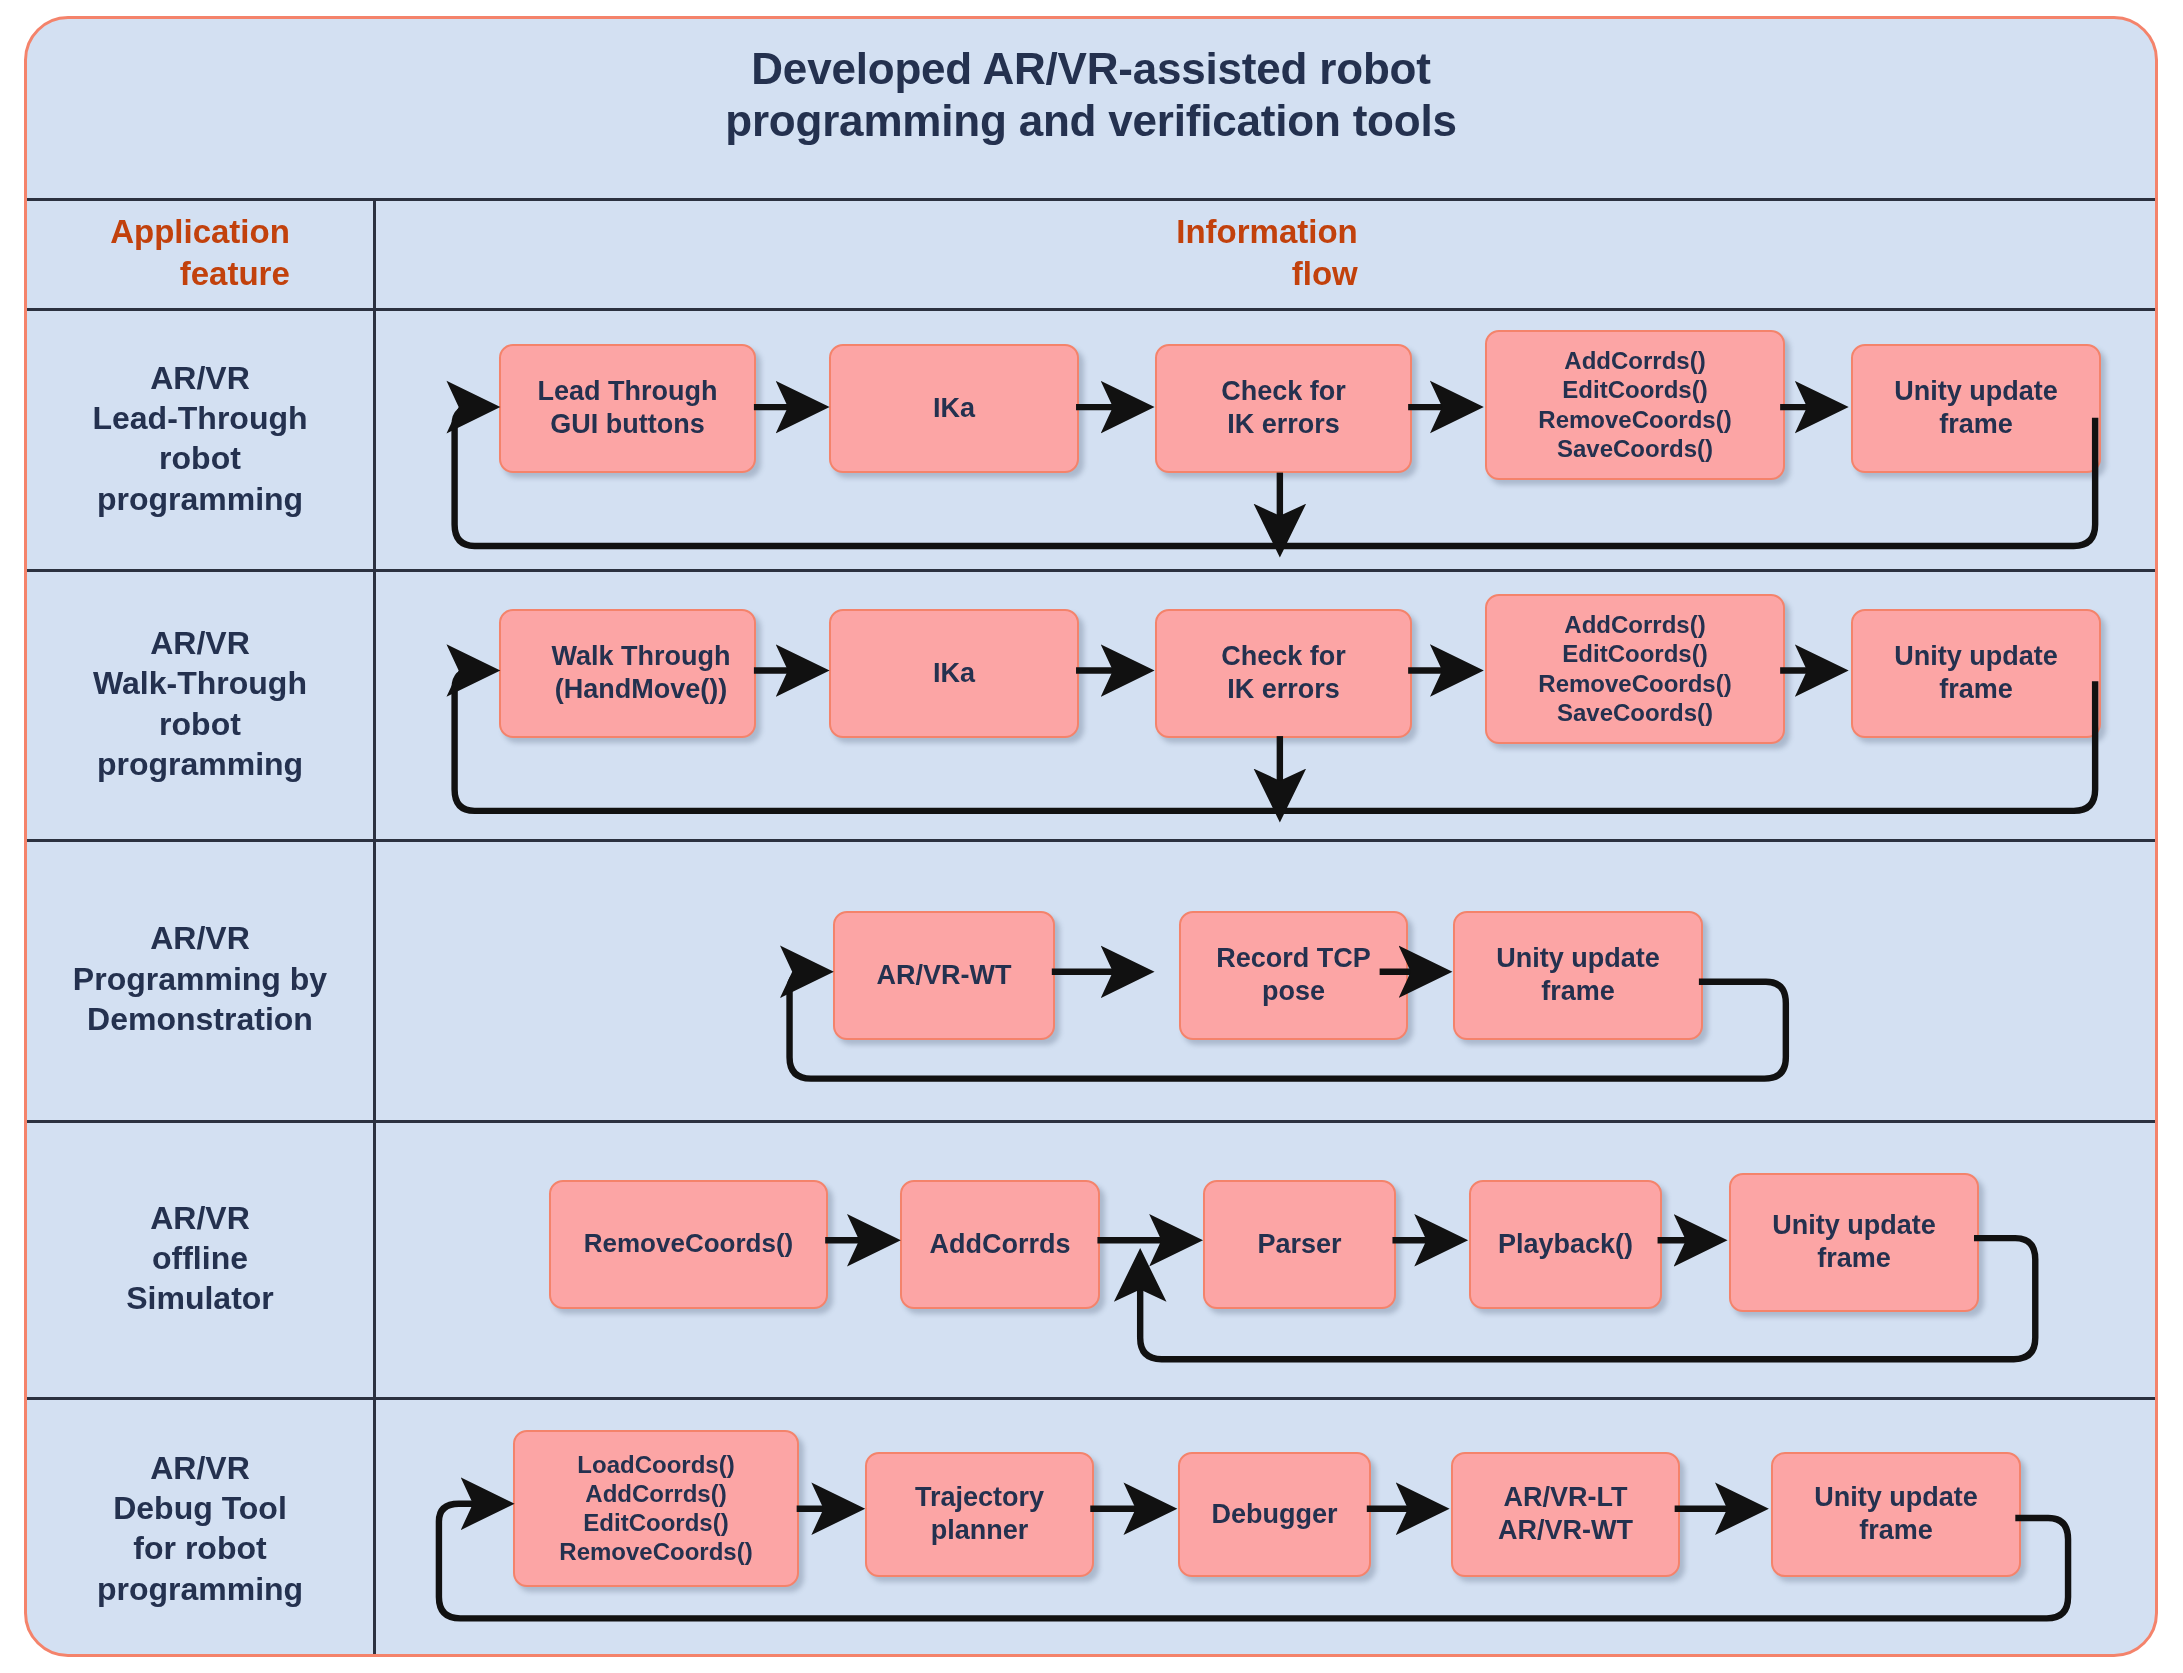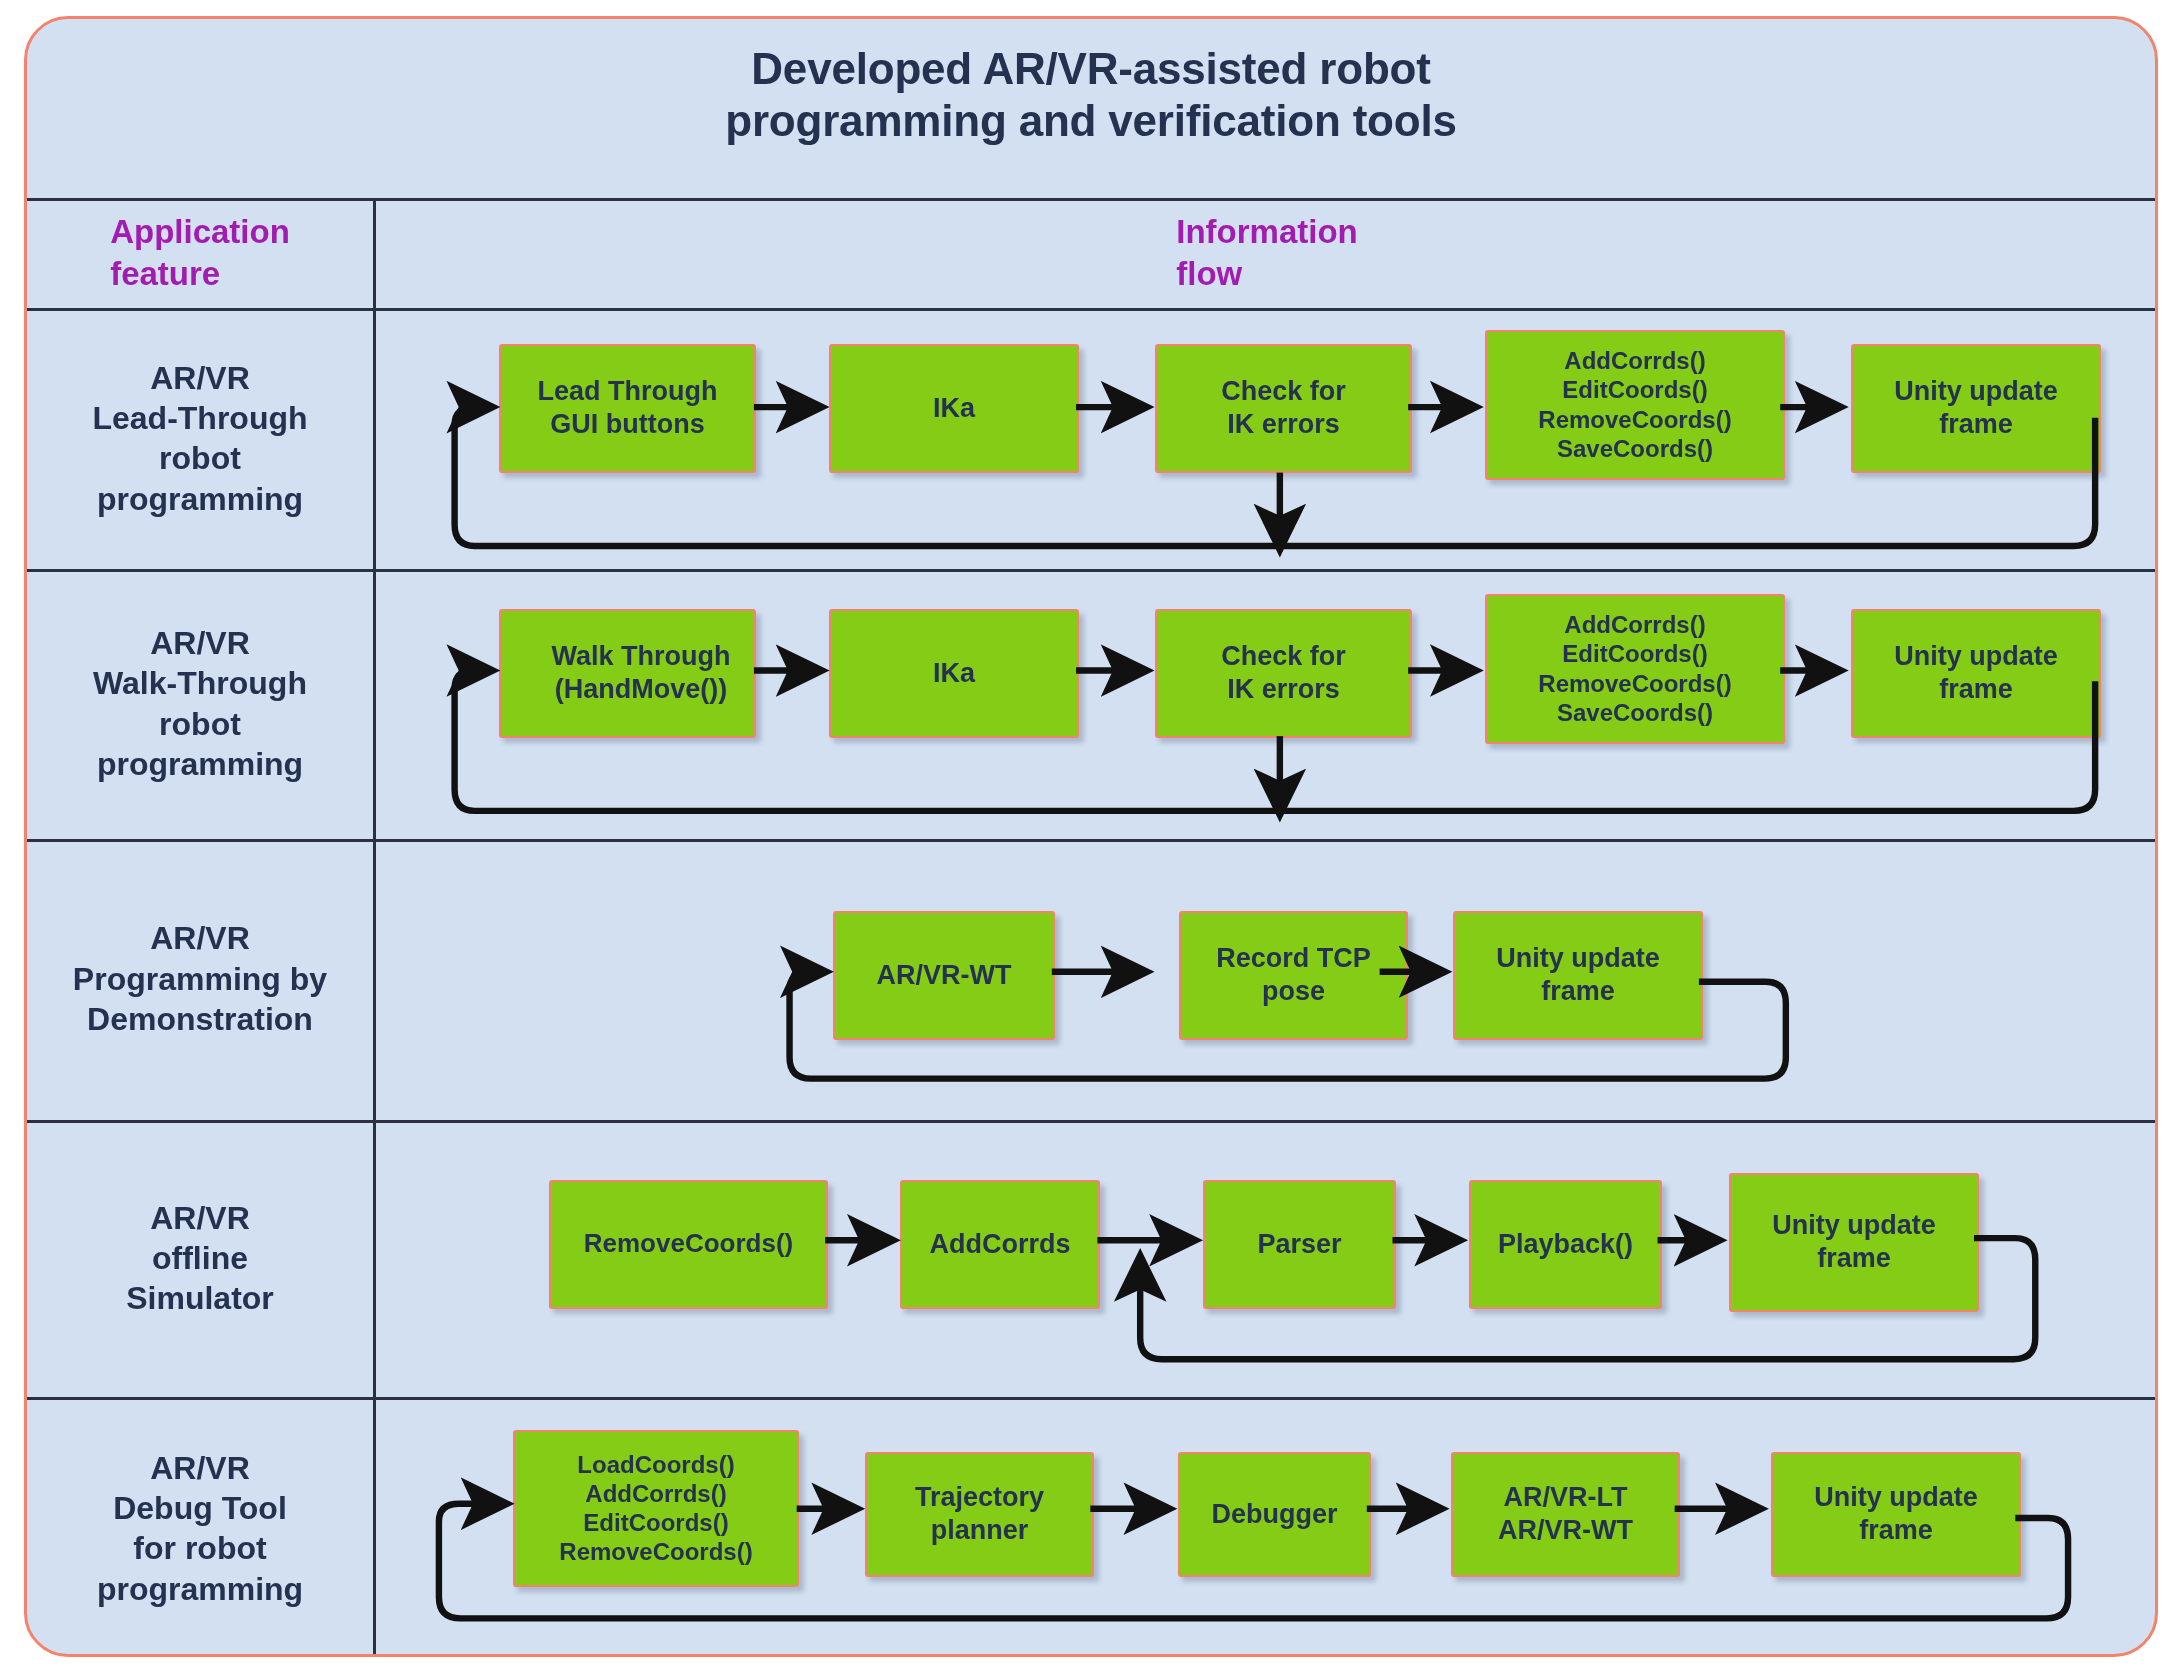--- a/index.html
+++ b/index.html
@@ -53,33 +53,33 @@
     font-weight:bold;
     font-size:32px;
     line-height:1.26;
     white-space:pre-line;
     box-sizing:border-box;
     padding:0 7.1px;
   }
   .hdrcell{
     position:absolute;
     display:flex;align-items:center;justify-content:center;
-    text-align:left;
-    color:#a21caf;
+    text-align:right;
+    color:#c2410c;
     font-weight:bold;
     font-size:33px;
     line-height:1.28;
     white-space:pre-line;
   }
   
   .node{
     position:absolute;
-    background:#84cc16;
+    background:#fca5a5;
     border:2.1px solid #f4836b;
-    border-radius:3px;
+    border-radius:14px;
     box-sizing:border-box;
     display:flex;align-items:center;justify-content:center;
     text-align:center;
     color:#24314f;
     font-weight:bold;
     font-size:27px;
     line-height:1.22;
     white-space:pre-line;
     box-shadow:4.3px 5px 5px rgba(90,105,130,.33);
   }

